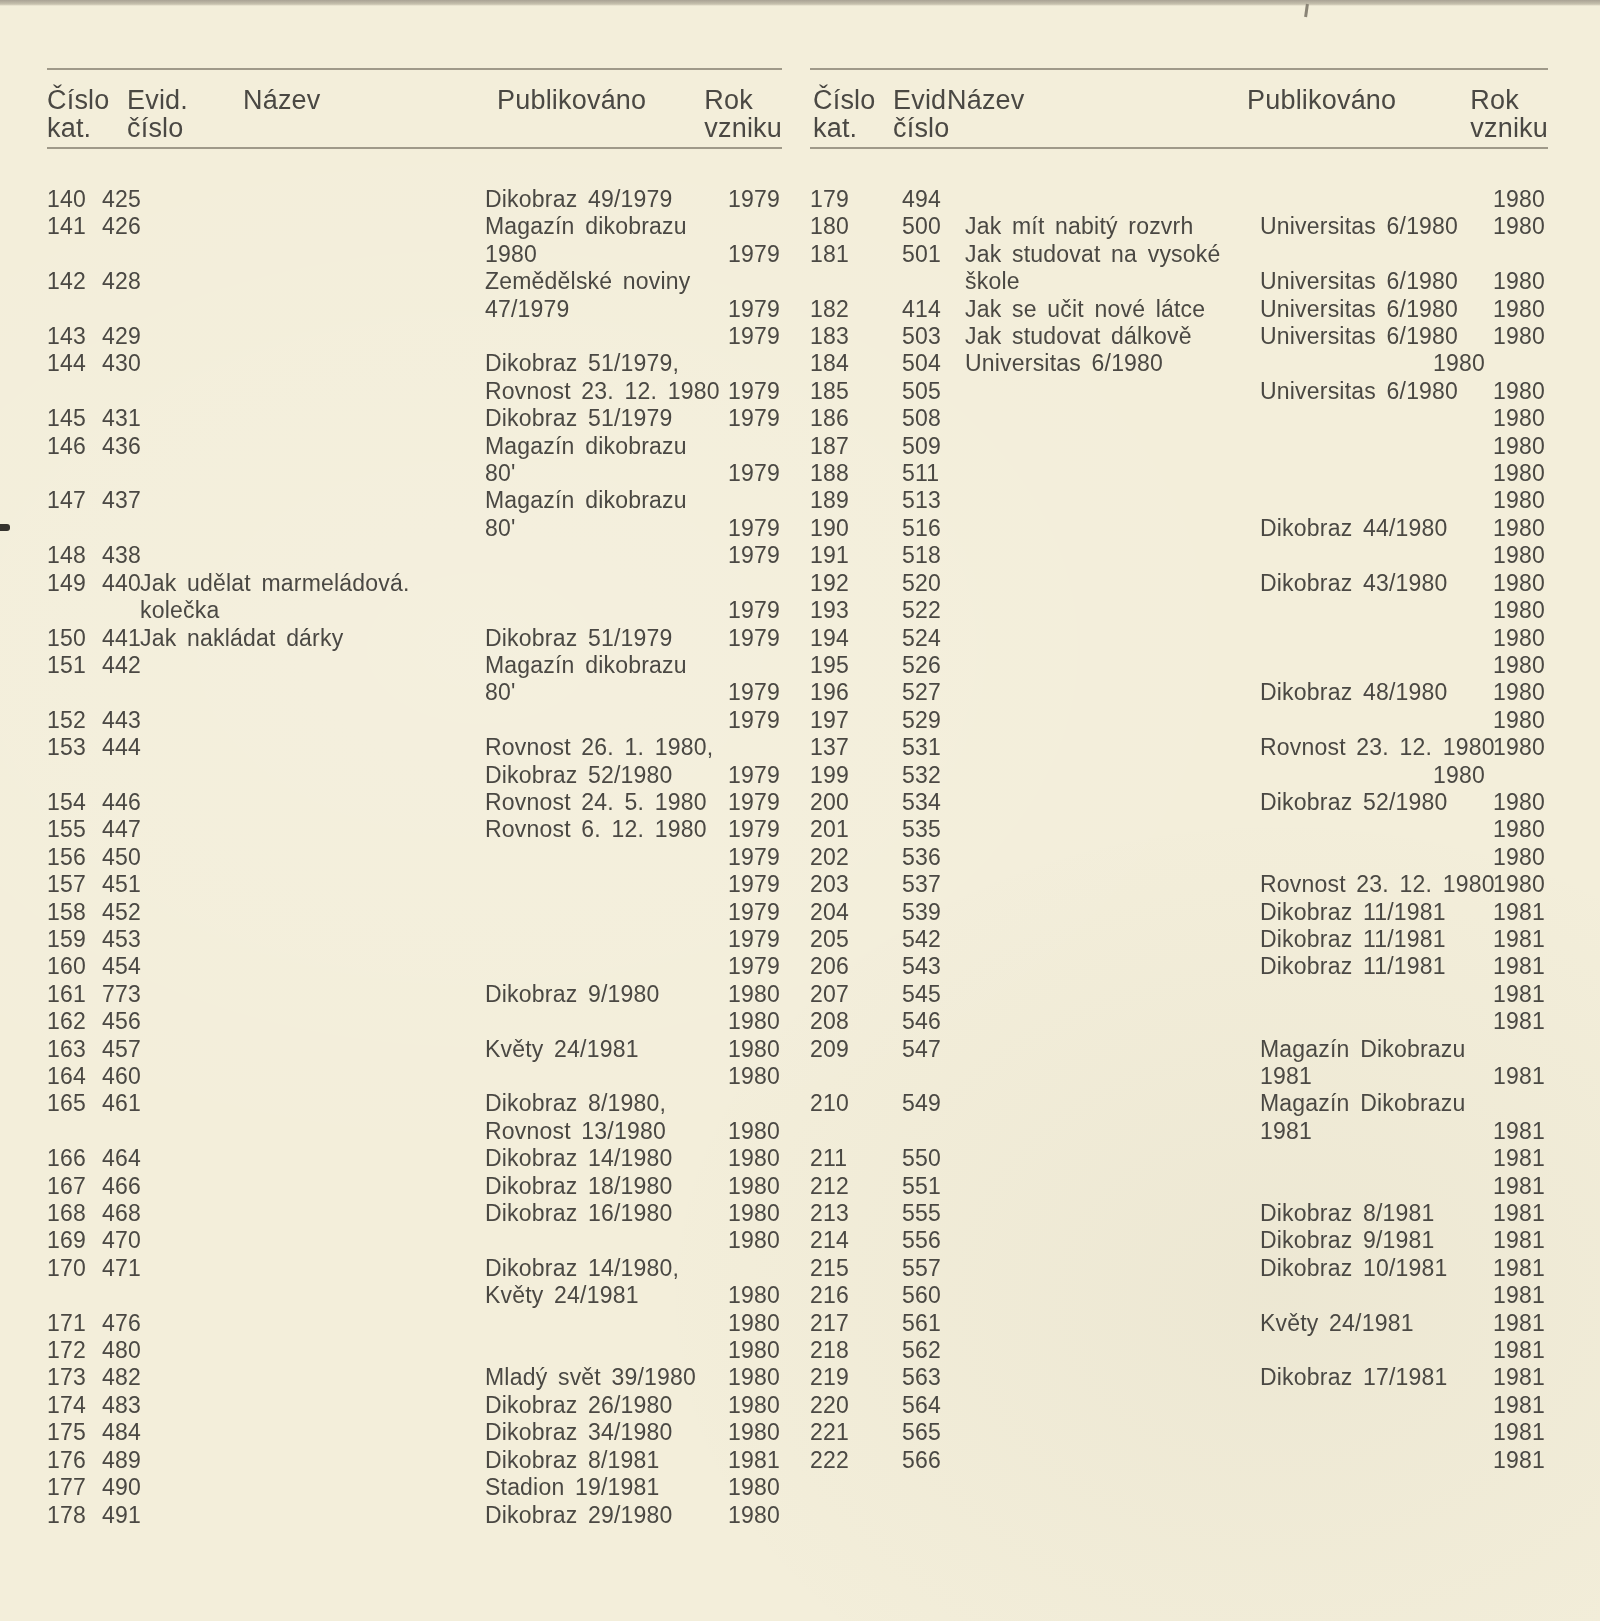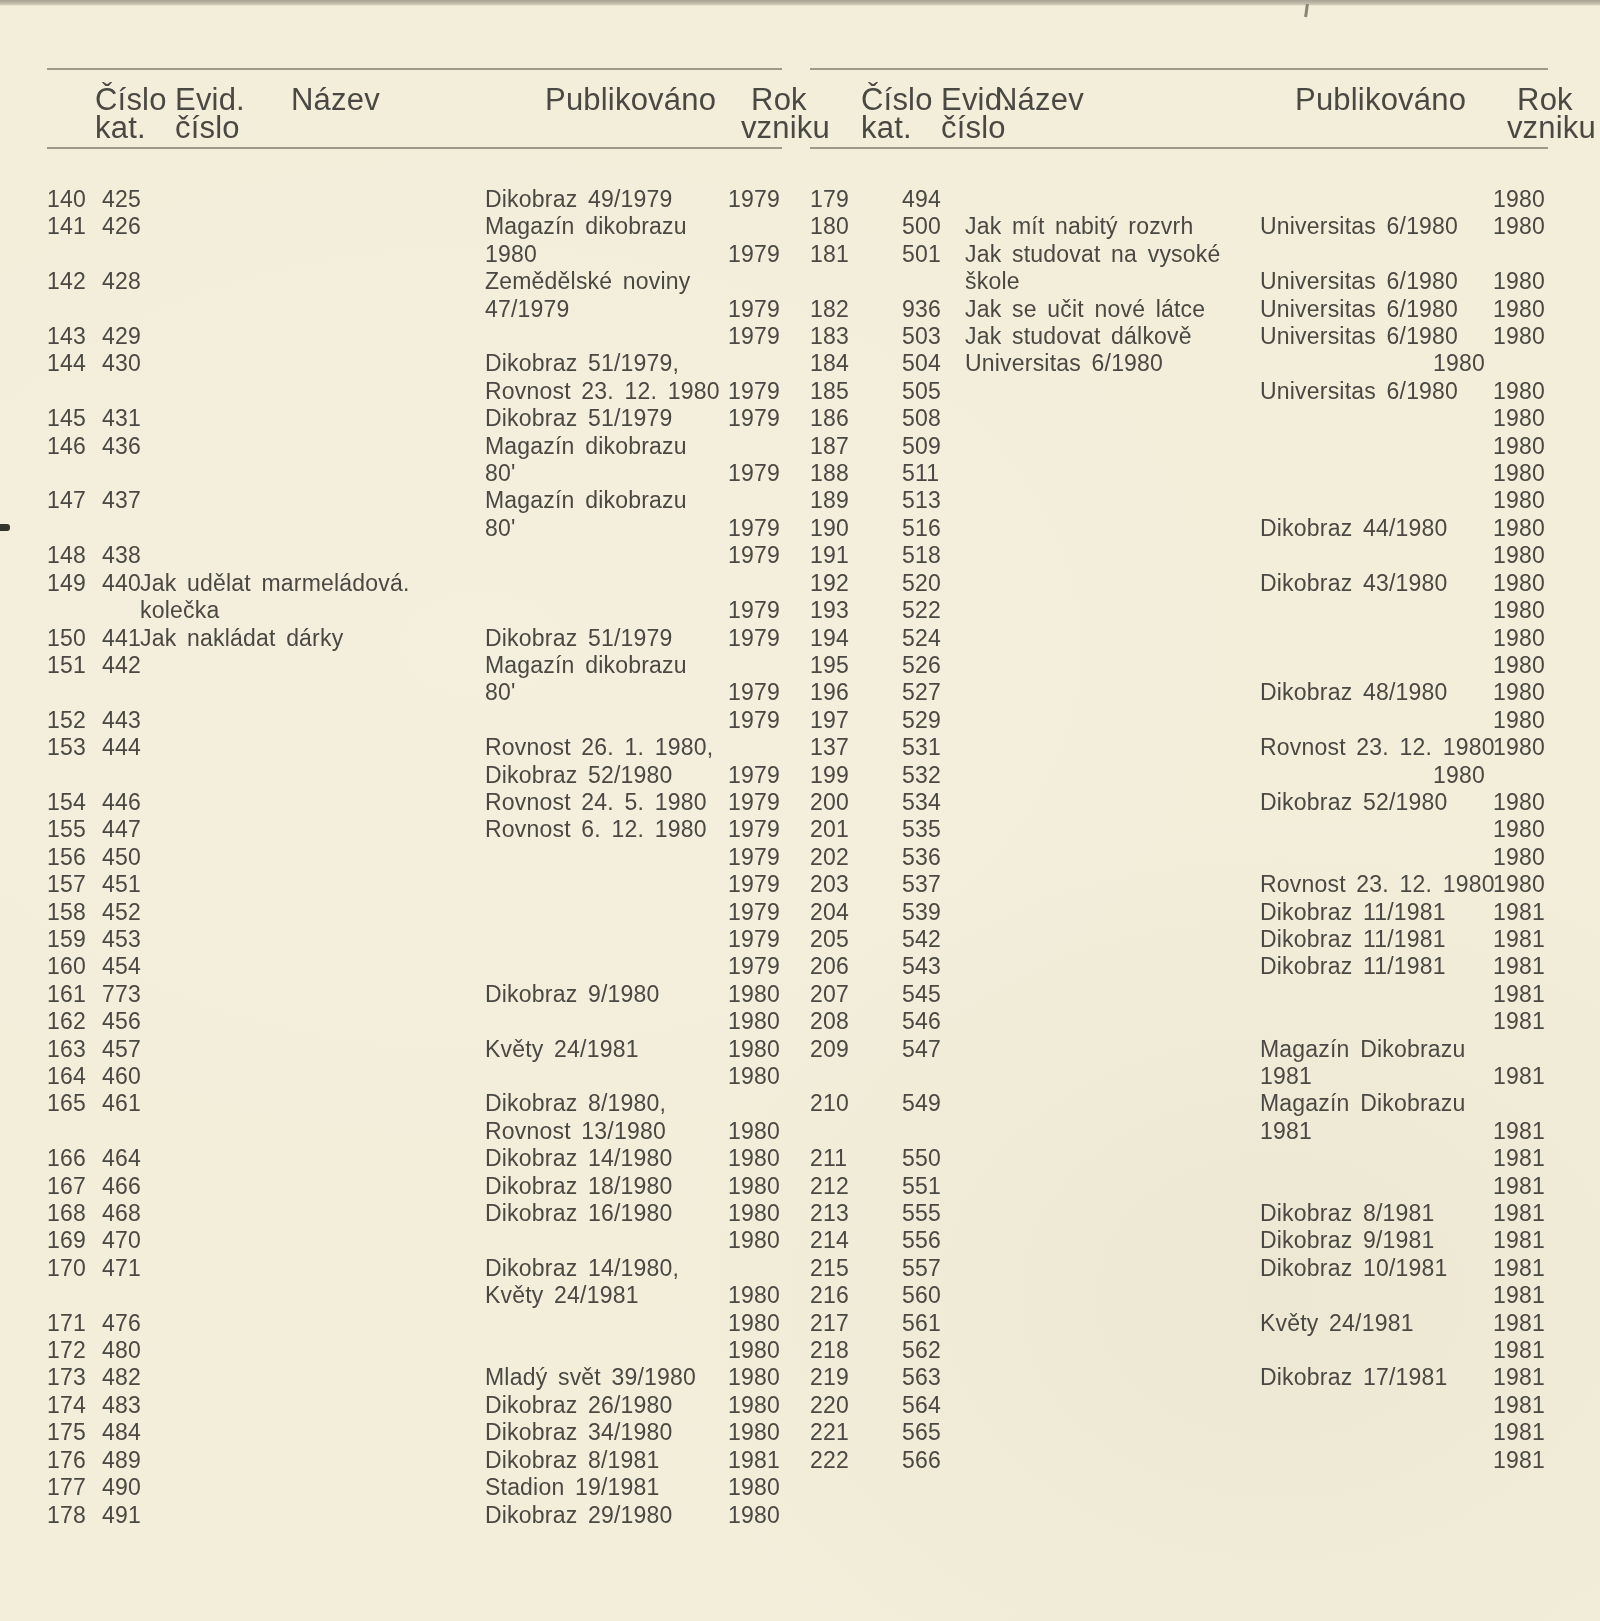--- a/index.html
+++ b/index.html
@@ -29,23 +29,23 @@
     position:absolute;left:1305px;top:4px;width:3px;height:13px;
     background:#8a8476;transform:rotate(8deg);
   }
   .block{position:absolute;top:68px;}
   .block-left{left:47px;width:735px;}
   .block-right{left:810px;width:738px;}
   .rule{position:absolute;left:0;width:100%;height:2px;background:#8f897a;opacity:.85;}
   .rule-top{top:0;}
   .rule-mid{top:79px;}
   .header{position:absolute;top:18px;left:0;width:100%;height:58px;
-    font-size:31px;line-height:28px;word-spacing:4px;letter-spacing:.2px;margin-left:48px;}
+    font-size:27px;line-height:28px;word-spacing:4px;letter-spacing:.2px;}
   .h-label{position:absolute;white-space:nowrap;}
-  .h-rok{text-align:center;right:0;}
+  .h-rok{text-align:left;right:0;}
   .h-rok .line1{padding-right:13px;}
   .rows{position:absolute;top:118px;left:0;width:100%;}
   .row{display:grid;}
   .block-left  .row{grid-template-columns:55px 38px 345px 239px 56px;}
   .block-right .row{grid-template-columns:92px 63px 295px 225px 60px;}
   .cell{white-space:nowrap;font-size:23px;line-height:27.4px;word-spacing:4px;letter-spacing:.2px;}
   .cell .line{white-space:nowrap;}
   .kat,.evid,.nazev{align-self:start;}
   .pub,.rok{align-self:end;}
   .rok{text-align:right;}
@@ -463,21 +463,21 @@
             <div class="line">Jak studovat na vysoké</div>
             <div class="line">škole</div>
           </div>
     <div class="cell pub">
             <div class="line">Universitas 6/1980</div>
           </div>
     <div class="cell rok">1980</div>
   </div>
         <div class="row">
     <div class="cell kat">182</div>
-    <div class="cell evid">936</div>
+    <div class="cell evid">414</div>
     <div class="cell nazev">
             <div class="line">Jak se učit nové látce</div>
           </div>
     <div class="cell pub">
             <div class="line">Universitas 6/1980</div>
           </div>
     <div class="cell rok">1980</div>
   </div>
         <div class="row">
     <div class="cell kat">183</div>

